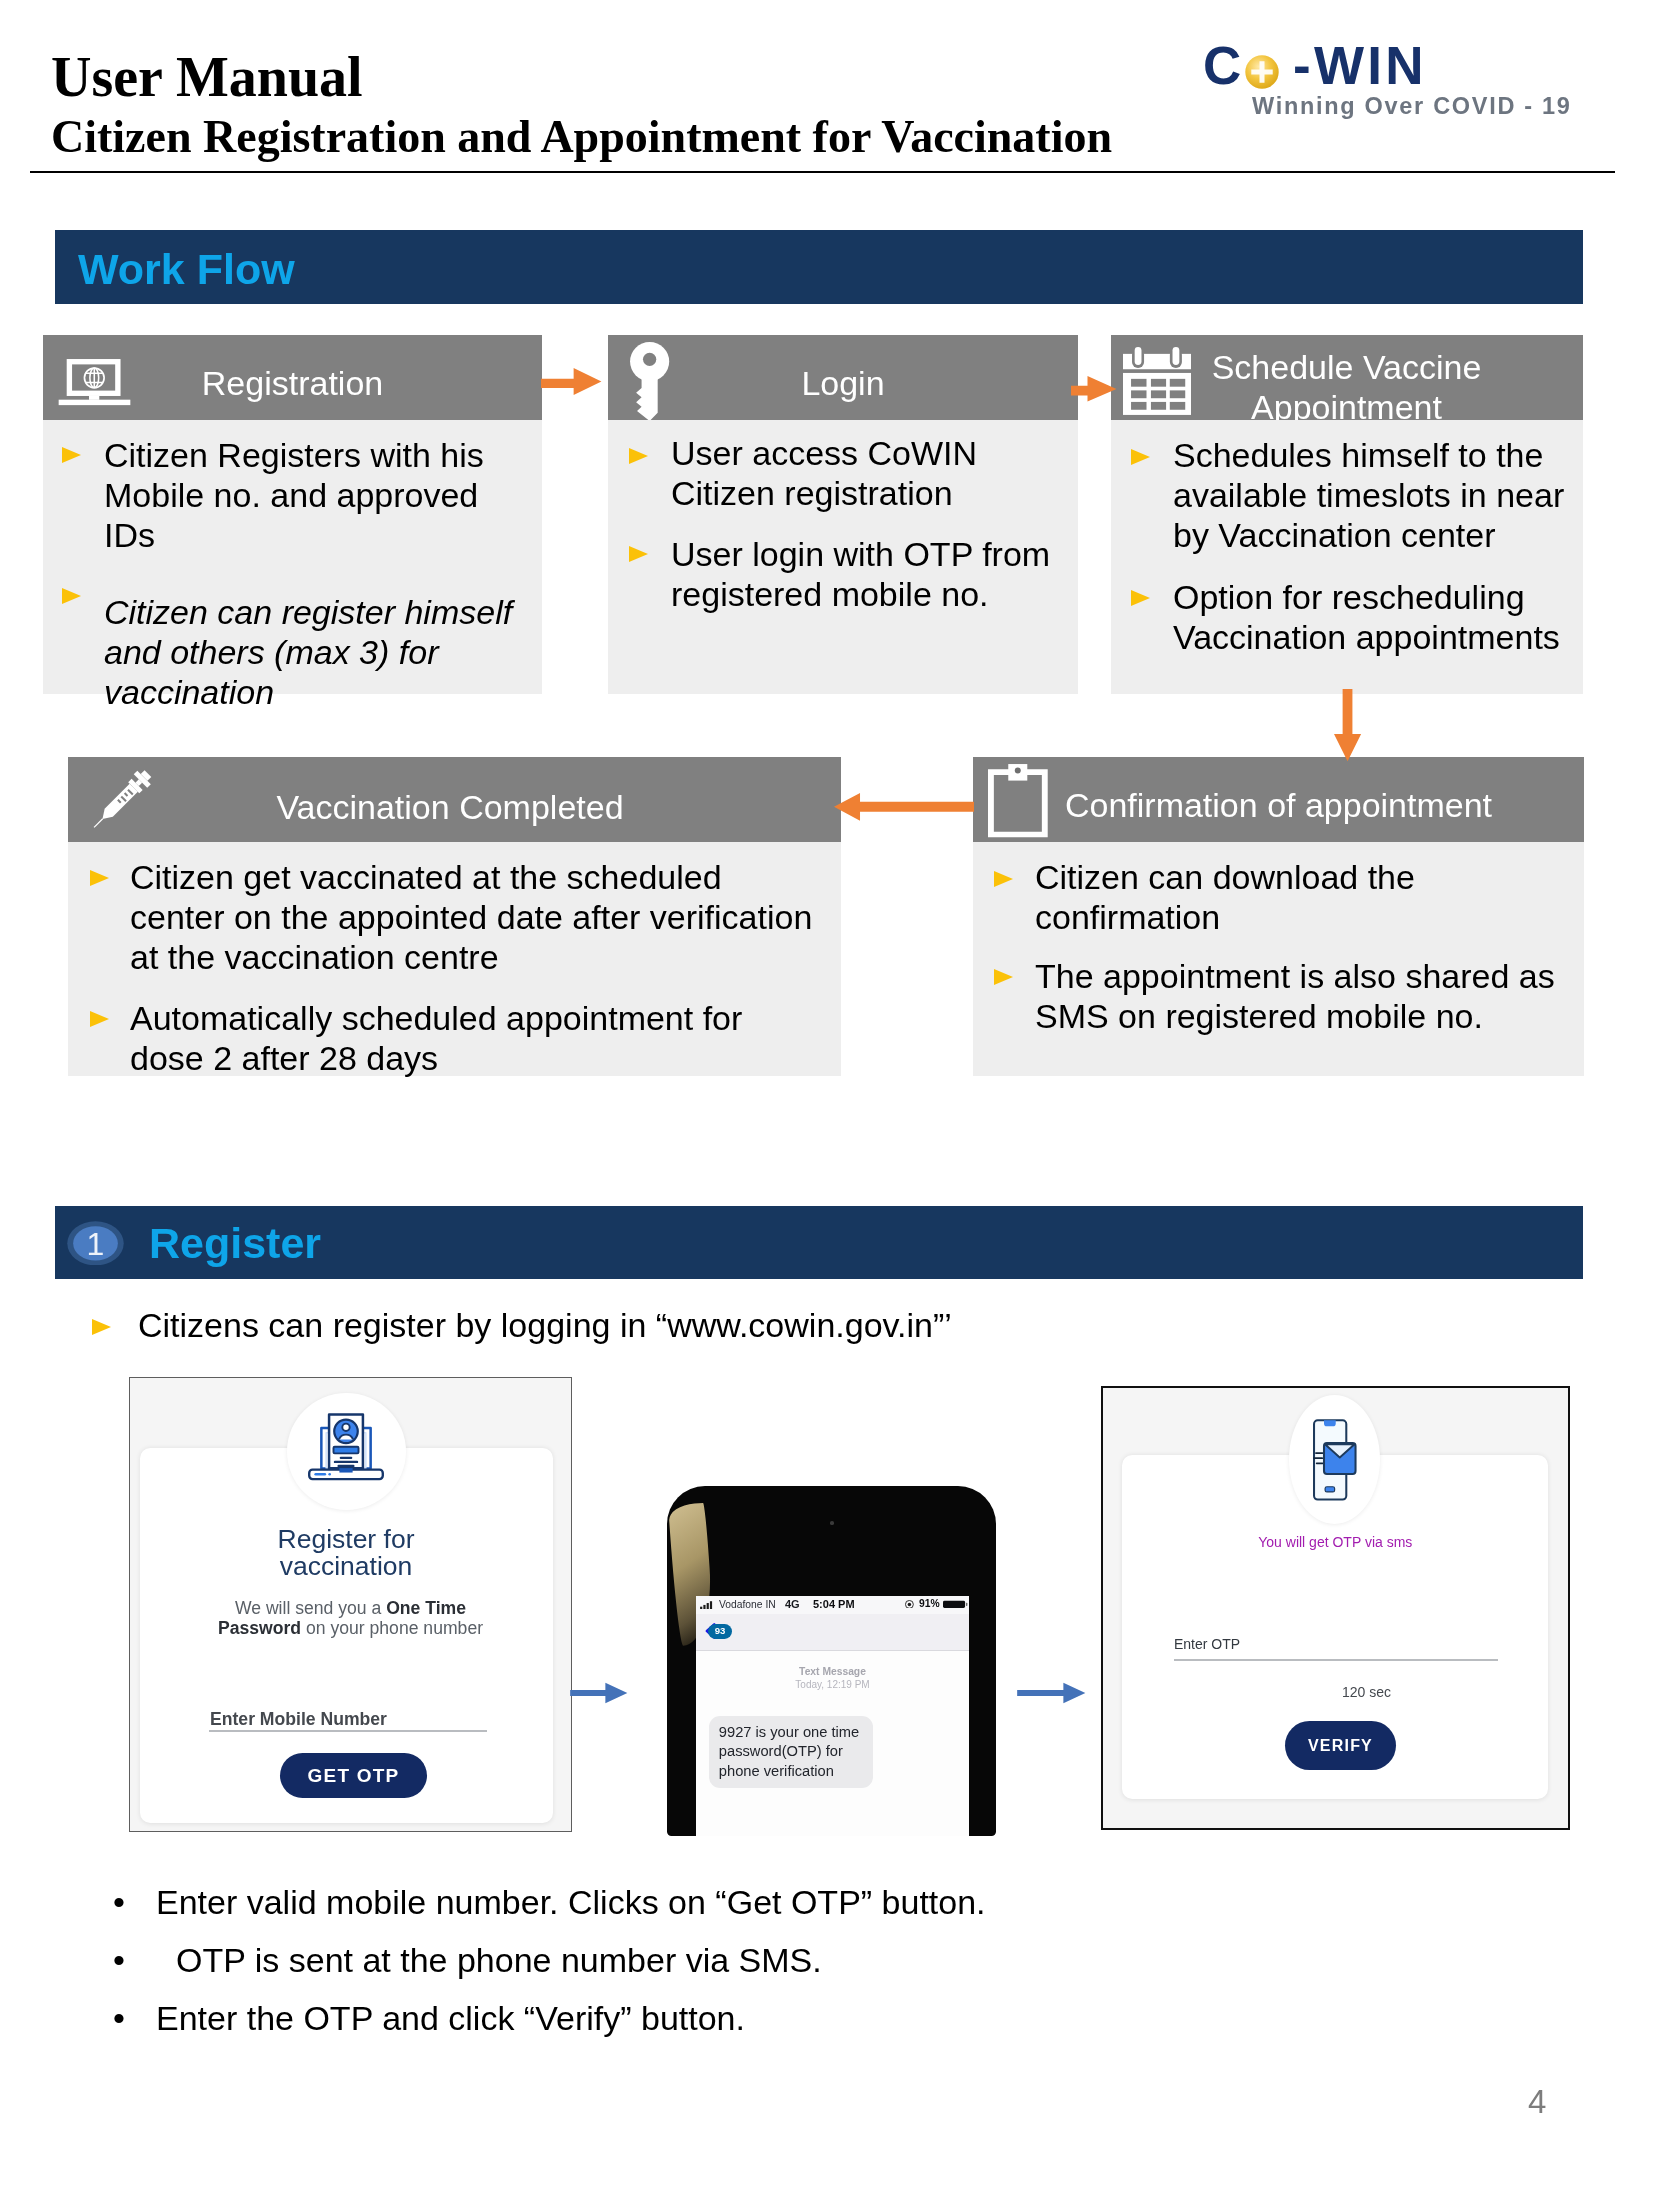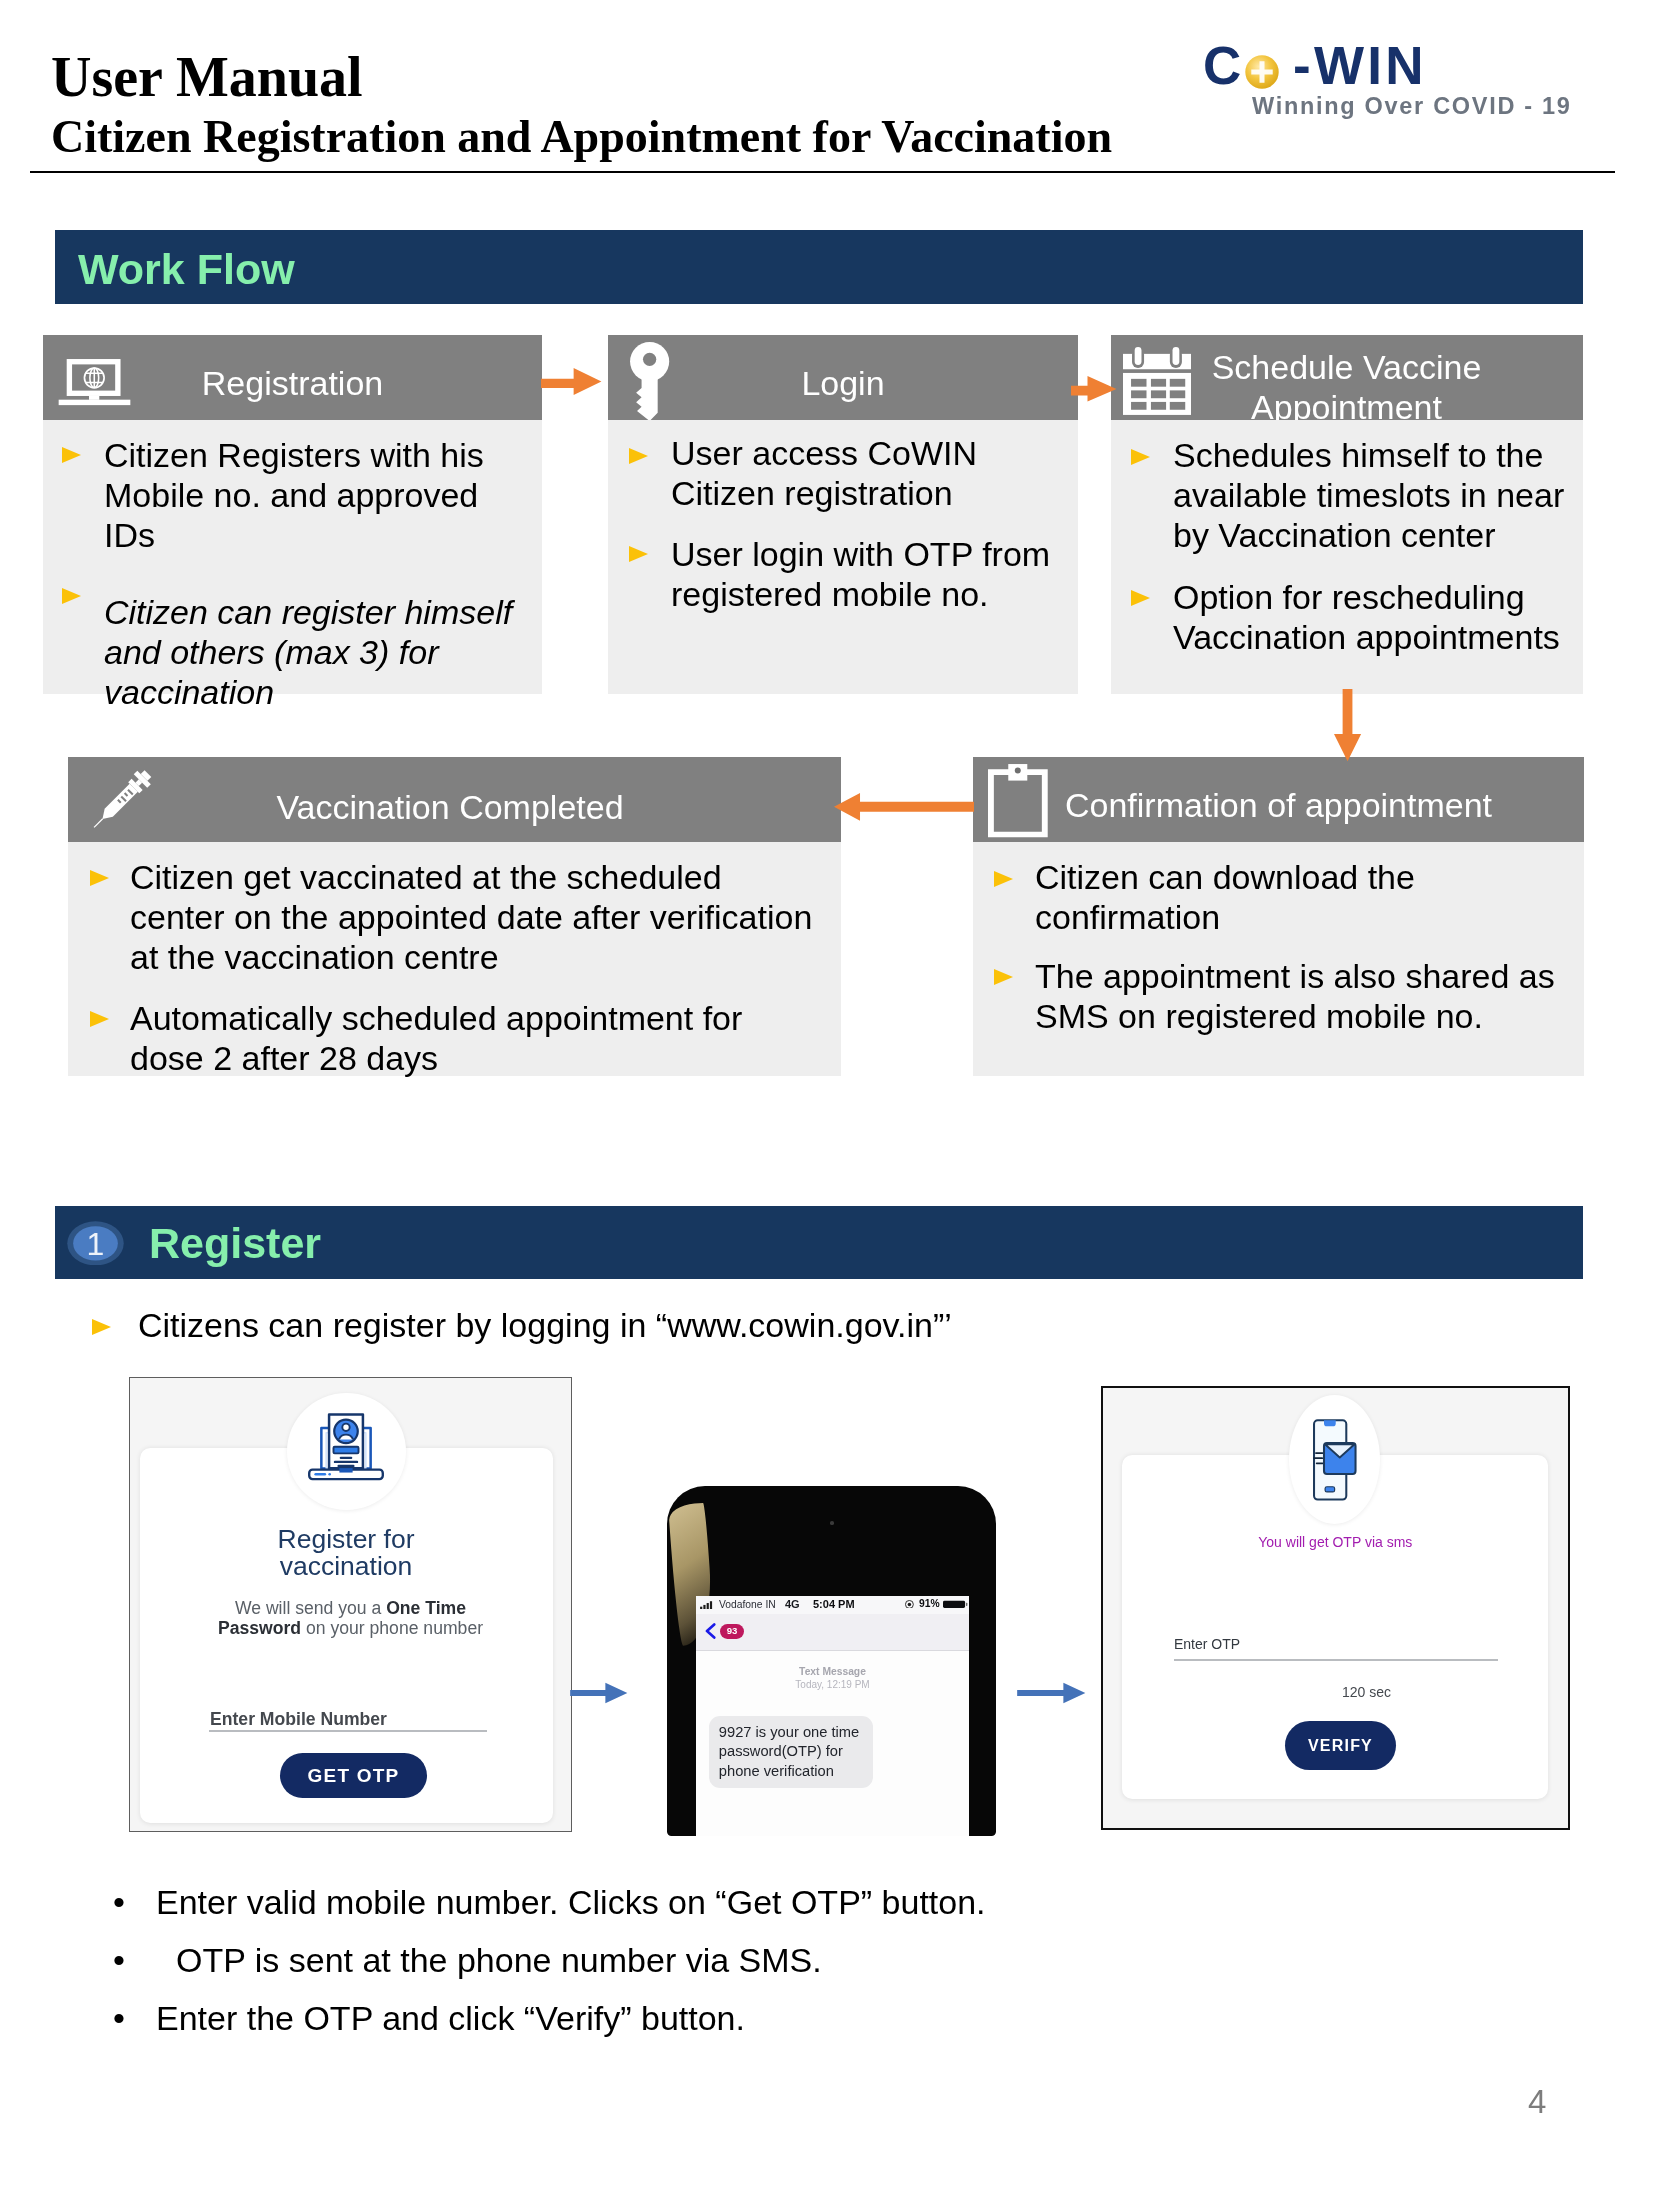--- a/index.html
+++ b/index.html
@@ -14,21 +14,21 @@
   #header-rule{left:30px;top:171px;width:1585px;height:2.2px;background:#000;}
 
   
   #logo{left:1203px;top:37px;width:382px;height:88px;}
   #logo-c{left:0;top:2.2px;font-family:"Liberation Sans",sans-serif;font-weight:bold;font-size:53px;line-height:53px;color:#17316a;white-space:nowrap;}
   #logo-win{left:90px;top:2.2px;font-family:"Liberation Sans",sans-serif;font-weight:bold;font-size:53px;line-height:53px;color:#17316a;letter-spacing:3.3px;white-space:nowrap;}
   #logo-tagline{left:49px;top:57px;font-family:"Liberation Sans",sans-serif;font-weight:bold;font-size:23.5px;line-height:25px;color:#6d7580;letter-spacing:1.7px;white-space:nowrap;}
 
   
   .sec-bar{background:#17375f;}
-  .sec-bar .sec-title{position:absolute;font-weight:bold;color:#86efac;}
+  .sec-bar .sec-title{position:absolute;font-weight:bold;color:#0ea5e9;}
 
   
   .wf-head{position:absolute;background:#808080;}
   .wf-head .wf-title{position:absolute;color:#ffffff;font-size:34px;line-height:40px;text-align:center;}
   .wf-body{position:absolute;background:#eeeeee;}
   .wf-bullet{position:absolute;font-size:34px;line-height:40px;color:#000;}
   .tri{position:absolute;width:0;height:0;border-left:19px solid #fbc108;border-top:8.8px solid transparent;border-bottom:8.8px solid transparent;}
 
   
   .note{position:absolute;font-size:34px;line-height:40px;color:#000;white-space:nowrap;}
@@ -256,21 +256,21 @@
       <div class="abs" style="left:223px;top:2.2px;font-size:10.3px;color:#0c0d10;font-weight:bold;">91%</div>
       <svg class="abs" style="left:247px;top:3.7px;" width="25" height="10.3" viewBox="0 0 34 14">
           <rect x="0" y="1" width="30" height="10" rx="2" fill="#0c0d10"></rect>
           <rect x="31.2" y="3.8" width="2" height="4.2" rx="0.8" fill="#6a6a6a"></rect>
         </svg>
 
       <div class="abs" style="left:0;top:17.6px;width:100%;height:37px;background:#f0eff3;"></div>
       <svg class="abs" style="left:8px;top:26.5px;" width="12.5" height="16" viewBox="0 0 17 22">
           <path d="M14 2 L4 11 L14 20" fill="none" stroke="#1a1ae8" stroke-width="3.6" stroke-linecap="round" stroke-linejoin="round"></path>
         </svg>
-      <div class="abs" style="left:24px;top:28px;width:24px;height:14.7px;border-radius:7.4px;background:#be185d;color:#fff;font-size:9.6px;font-weight:bold;text-align:center;line-height:14.7px;">93</div>
+      <div class="abs" style="left:12px;top:28px;width:24px;height:14.7px;border-radius:7.4px;background:#0369a1;color:#fff;font-size:9.6px;font-weight:bold;text-align:center;line-height:14.7px;">93</div>
       <div class="abs" style="left:0;top:54px;width:100%;height:0.7px;background:#d9d9de;"></div>
 
       <div class="abs" style="left:0;top:70px;width:100%;text-align:center;font-size:10.3px;color:#a6a6ae;font-weight:bold;">Text Message</div>
       <div class="abs" style="left:0;top:83px;width:100%;text-align:center;font-size:10px;color:#b6b6be;">Today, 12:19 PM</div>
       <div class="abs" style="left:12.5px;top:120px;width:144px;background:#eaeaec;border-radius:11px;padding:6.6px 10.3px;font-size:14.7px;line-height:19.5px;color:#22252c;">9927 is your one time password(OTP) for phone verification</div>
     </div>
   </div>
 
   <svg class="abs" style="left:1017px;top:1682px;" width="70" height="22" viewBox="0 0 95 30">
     <path d="M0 11 h63 v-10 l30 14 l-30 14 v-10 h-63 z" fill="#4472b8"></path>

